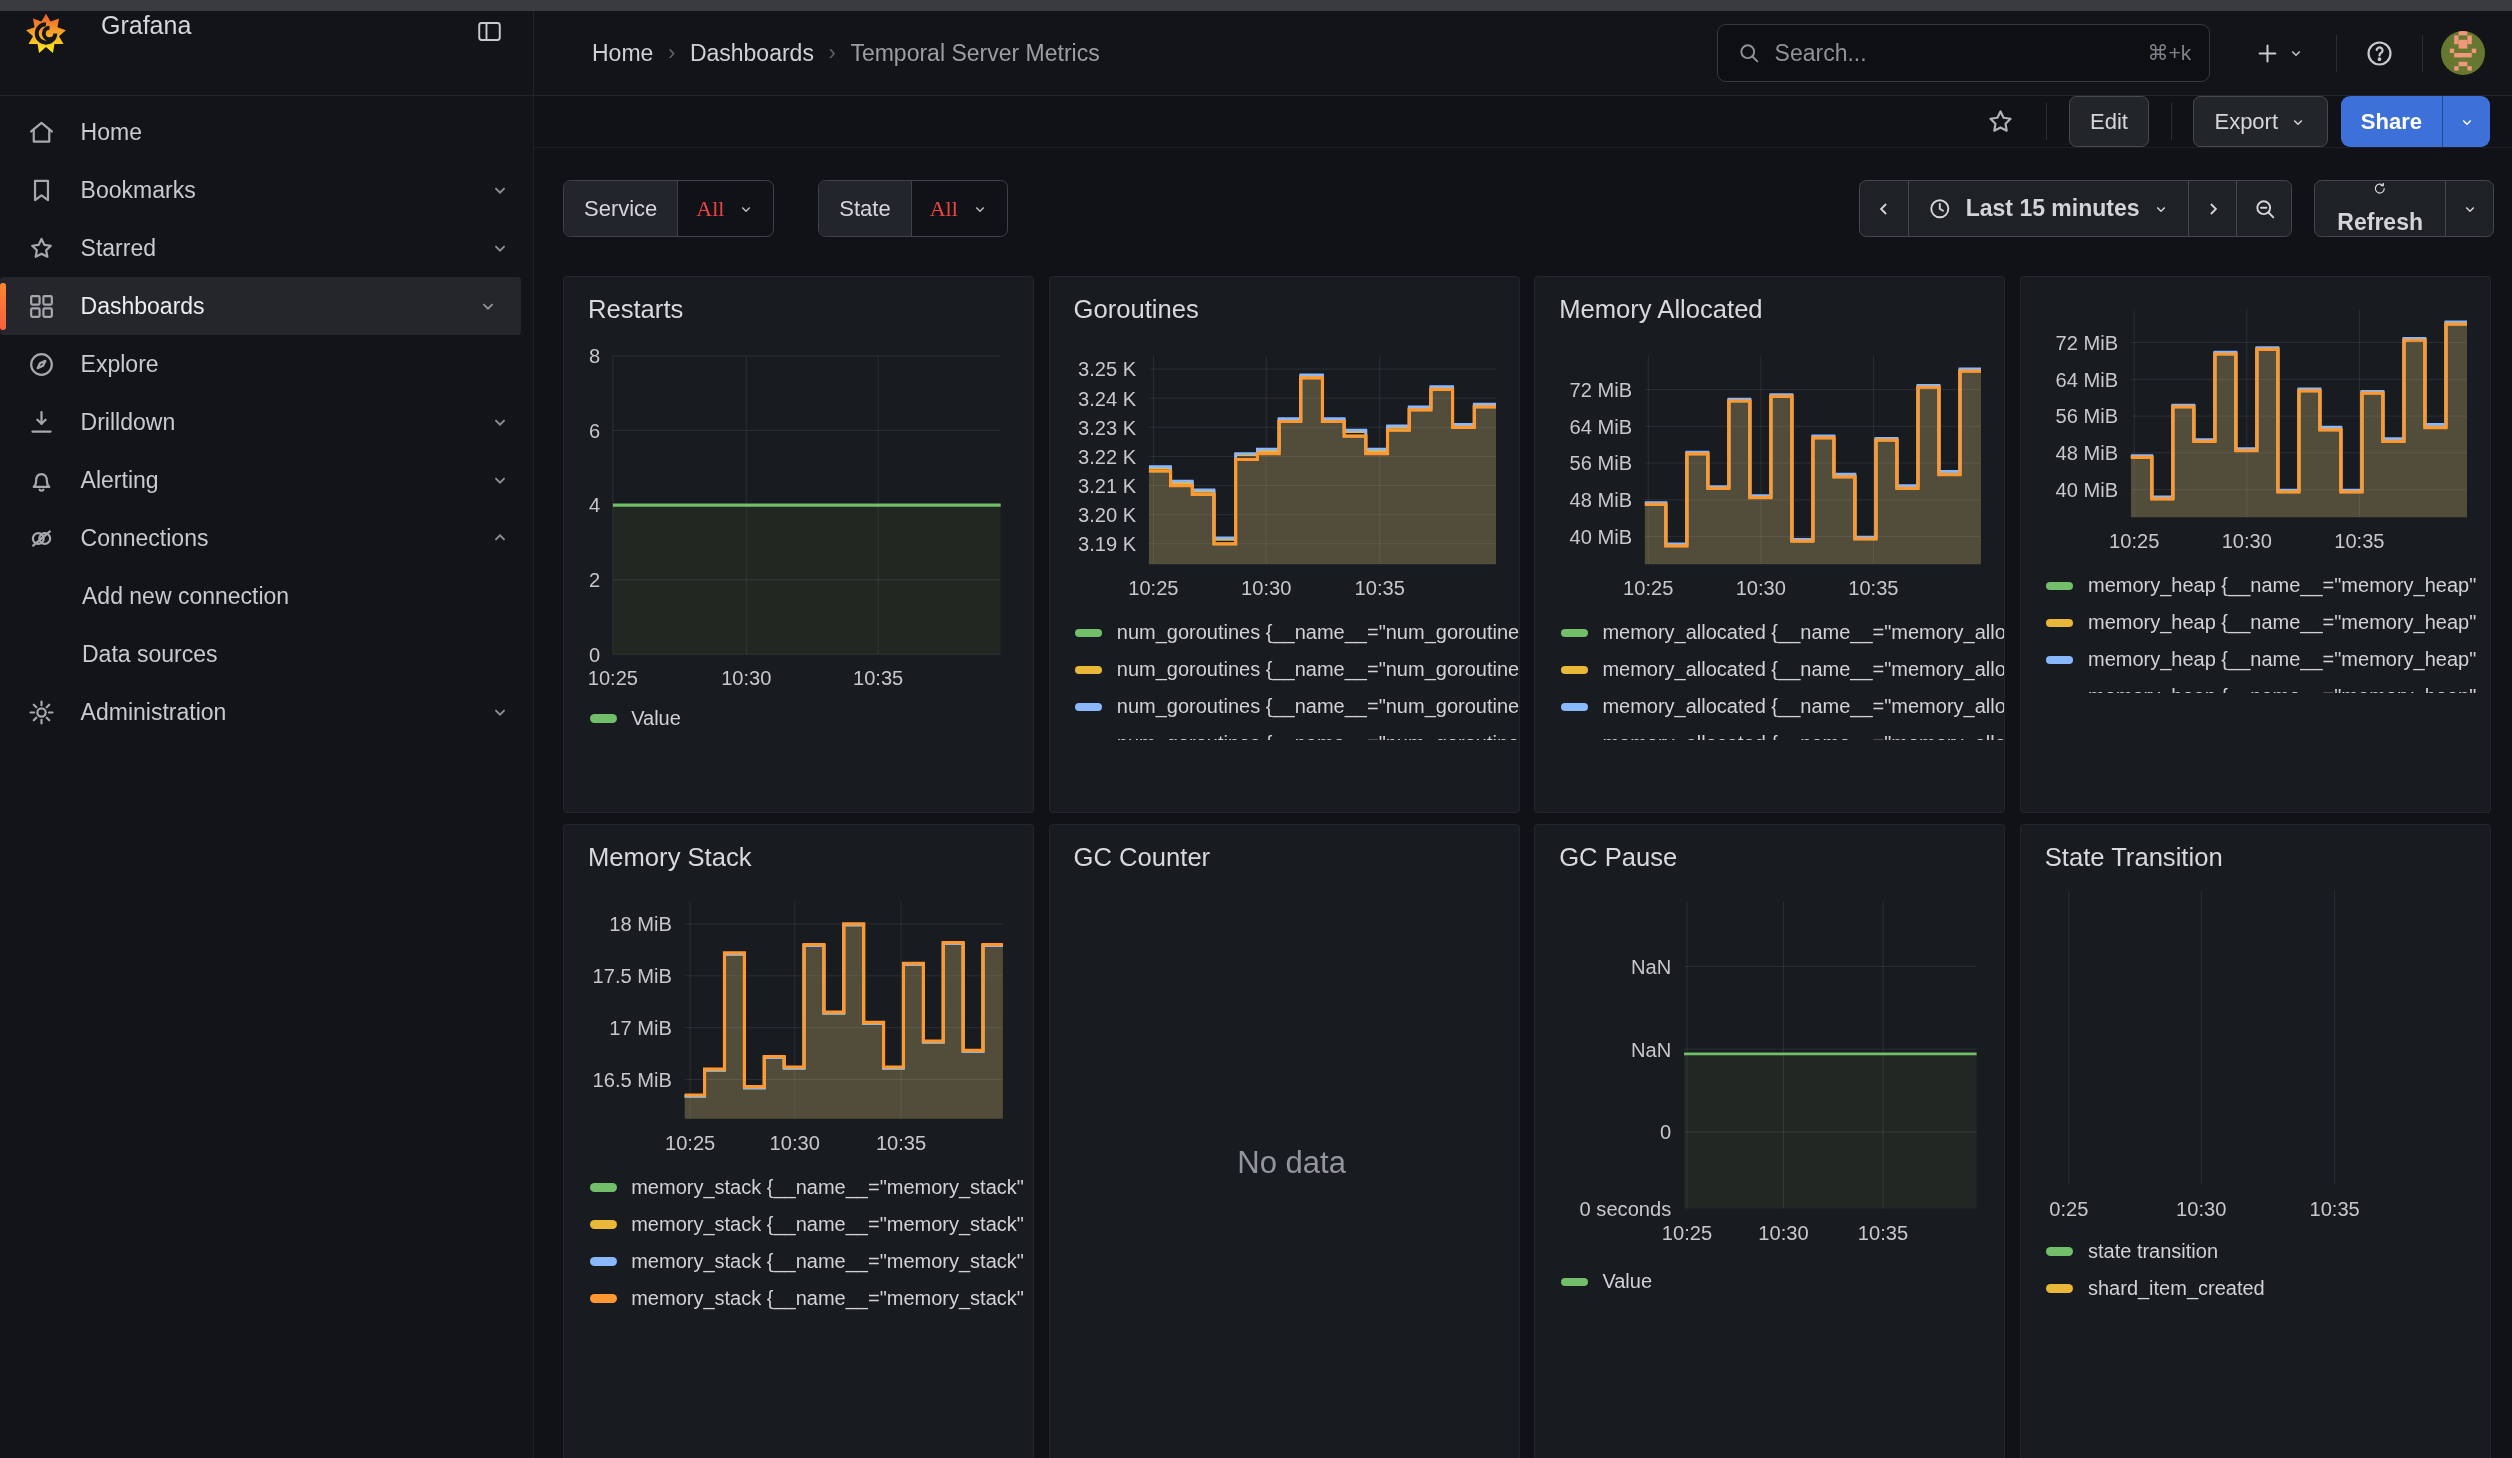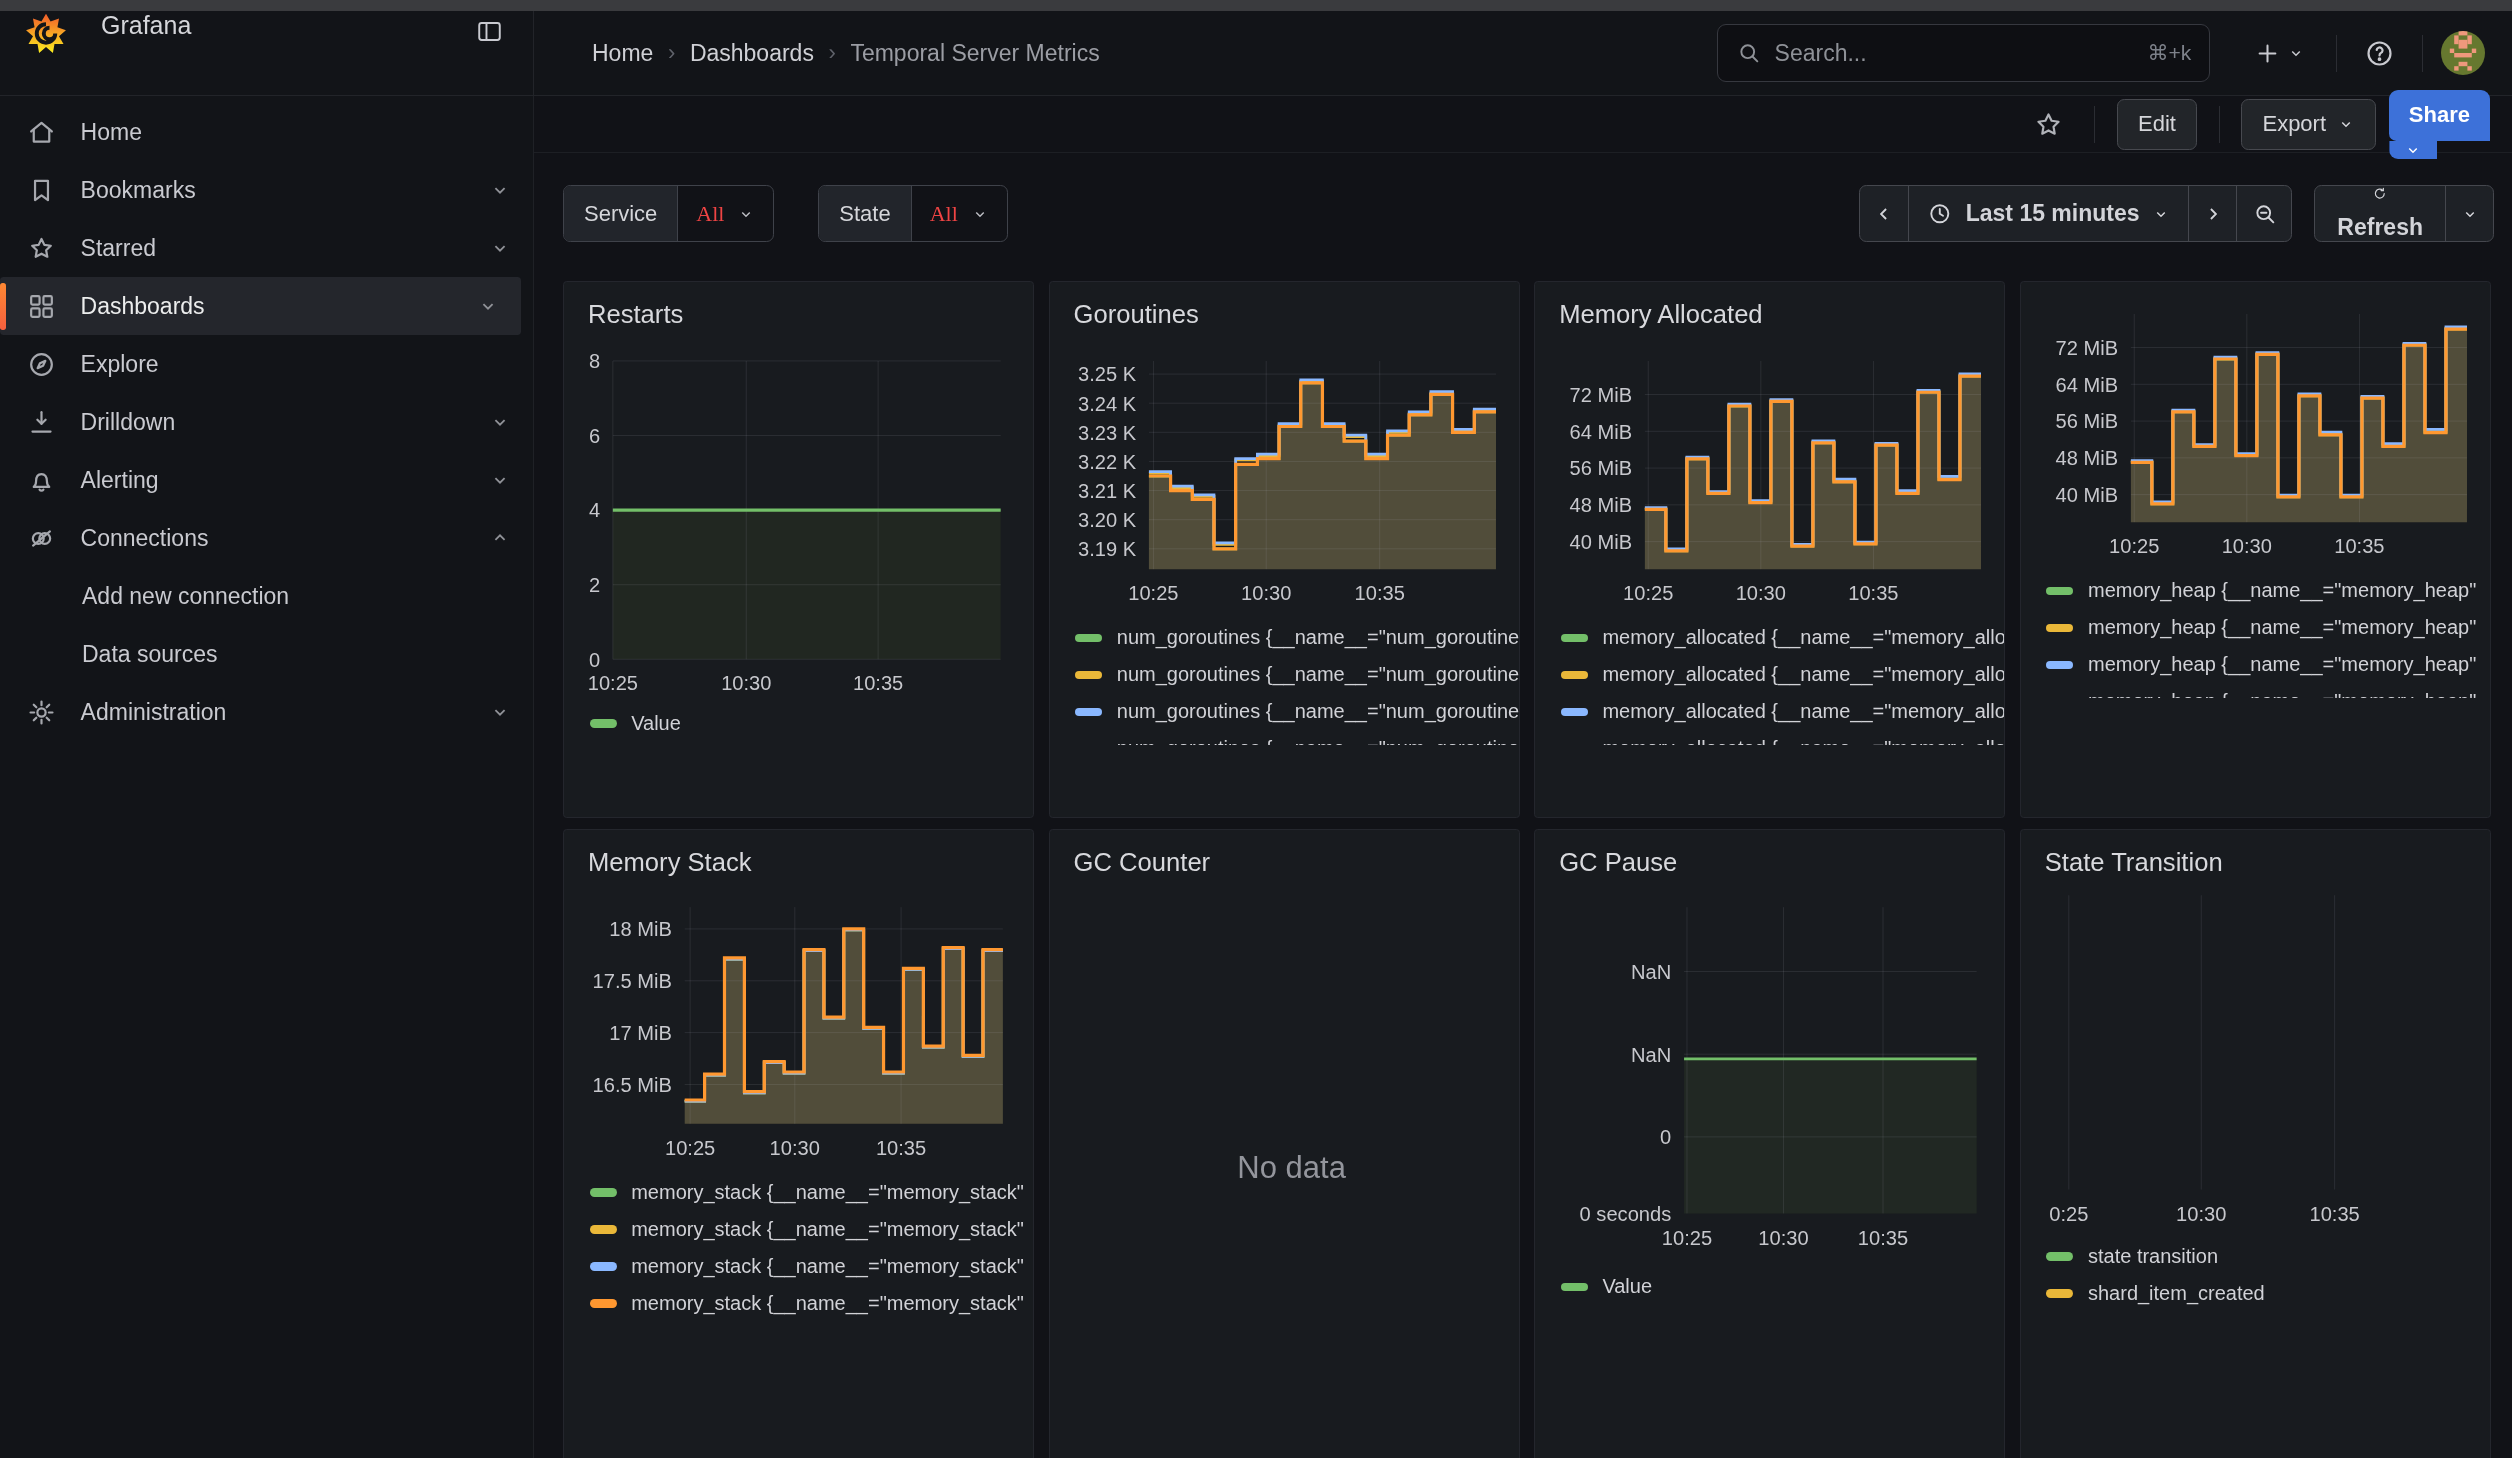--- a/index.html
+++ b/index.html
@@ -36,21 +36,21 @@
   .s-item.active::before { content:""; position:absolute; left:0; top:5.5px; bottom:5.5px; width:5.5px; border-radius:2.7px;
             background:linear-gradient(180deg,#ff8833,#f55f3e); }
   .s-sub { height:58px; display:flex; align-items:center; padding-left:82px; font-size:23px; color:#c9cad0; cursor:pointer; }
   .s-icon { width:31px; height:31px; flex:none; color:#a6a8ae; }
   .content { flex:1; display:flex; flex-direction:column; }
   .subheader { height:57px; display:flex; align-items:center; justify-content:flex-end; gap:12.8px;
                padding-right:22px; border-bottom:0.9px solid #1d1f24; }
   .btn { height:51px; display:flex; align-items:center; gap:11px; padding:0 20px; font-size:22px; color:#d5d6da;
          background:#222529; border:0.9px solid #47494f; border-radius:7.3px; cursor:pointer; }
   .btn-primary { background:#3d71d9; border:none; color:#fff; font-weight:700; }
-  .splitbtn { display:flex; border-radius:9px; overflow:hidden;flex-direction:column; }
+  .splitbtn { display:flex; border-radius:9px; overflow:hidden; }
   .splitbtn .seg1 { border-radius:7.3px 0 0 7.3px; }
   .splitbtn .seg2 { width:48px; display:flex; align-items:center; justify-content:center; background:#3d71d9;
                     border-left:1.8px solid rgba(0,0,0,0.35); cursor:pointer; color:#fff; }
   .filterrow { display:flex; align-items:center; margin:32px 18px 0 29px; height:57px; }
   .varctl { display:flex; align-items:stretch; height:57px; border:0.9px solid #3f424a; border-radius:7.3px; overflow:hidden; margin-right:44px; cursor:pointer; }
   .varctl .vlabel { display:flex; align-items:center; padding:0 20px; background:#22252b; font-size:22px; color:#d5d6da; }
   .varctl .vvalue { display:flex; align-items:center; gap:12.8px; padding:0 18px; font-size:22px; color:#ef4444; border-left:0.9px solid #3f424a;font-family:Liberation Serif, serif; }
   .timectls { margin-left:auto; display:flex; align-items:center; gap:22px; }
   .tgroup { display:flex; align-items:stretch; height:57px; border:0.9px solid #45474e; border-radius:7.3px; overflow:hidden; background:#1e2126; }
   .tgroup > div { display:flex; align-items:center; justify-content:center; cursor:pointer; color:#d3d4d9; }

